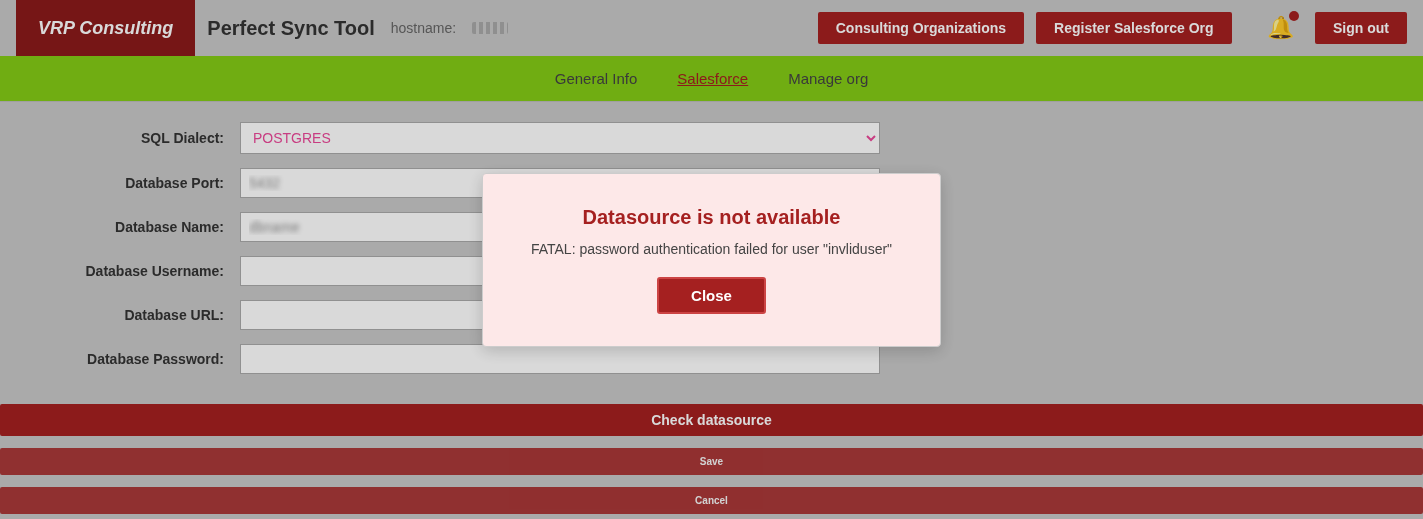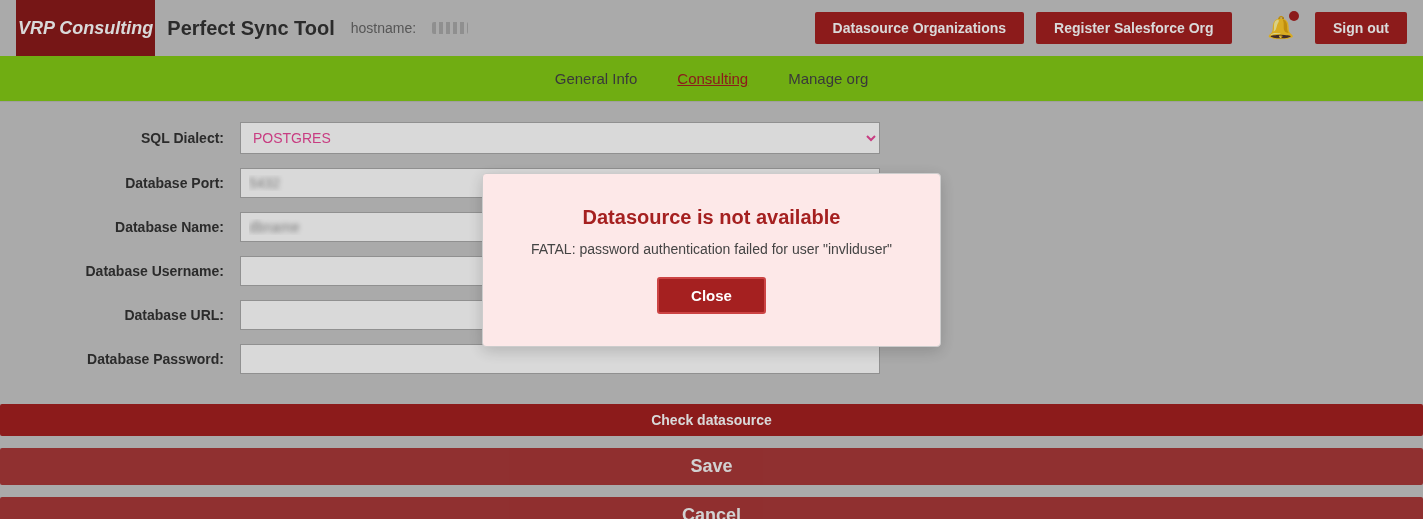--- a/index.html
+++ b/index.html
@@ -18,21 +18,21 @@
       padding: 0 16px;
       height: 56px;
       gap: 12px;
     }
     .logo-box {
       background: #8b1a1a;
       color: white;
       font-style: italic;
       font-weight: bold;
       font-size: 18px;
-      padding: 8px 2px;
+      padding: 8px 22px;
       white-space: nowrap;
       height: 56px;
       display: flex;
       align-items: center;
     }
     .app-title {
       font-size: 20px;
       font-weight: bold;
       color: #333;
       white-space: nowrap;
@@ -140,21 +140,21 @@
       font-size: 14px;
       cursor: pointer;
       border-radius: 2px;
       font-weight: bold;
     }
     .btn-secondary {
       background: #a52020;
       color: white;
       border: none;
       padding: 8px 20px;
-      font-size: 18px;
+      font-size: 10px;
       cursor: pointer;
       border-radius: 2px;
       font-weight: bold;
       opacity: 0.85;
     }
 
     
     .overlay {
       position: fixed;
       top: 0; left: 0; right: 0; bottom: 0;
@@ -221,32 +221,32 @@
 <body>
 
 <div class="header">
   <div class="logo-box">
     <span>VRP Consulting</span>
   </div>
   <span class="app-title">Perfect Sync Tool</span>
   <span class="version-text">hostname:</span>
   <span class="version-dots"></span>
   <div class="header-spacer"></div>
-  <button class="btn-primary">Datasource Organizations</button>
+  <button class="btn-primary">Consulting Organizations</button>
   <button class="btn-primary">Register Salesforce Org</button>
   <div style="position:relative; margin-left:12px;">
     <span class="bell-icon">🔔</span>
     <span class="bell-badge"></span>
   </div>
   <button class="btn-primary" style="margin-left:8px;">Sign out</button>
 </div>
 
 <div class="nav-tabs">
   <a class="nav-tab">General Info</a>
-  <a class="nav-tab active">Consulting</a>
+  <a class="nav-tab active">Salesforce</a>
   <a class="nav-tab">Manage org</a>
 </div>
 
 <div class="form-area">
 
   <div class="form-row">
     <label class="form-label">SQL Dialect:</label>
     <select class="form-control">
       <option>POSTGRES</option>
       <option>MySQL</option>

